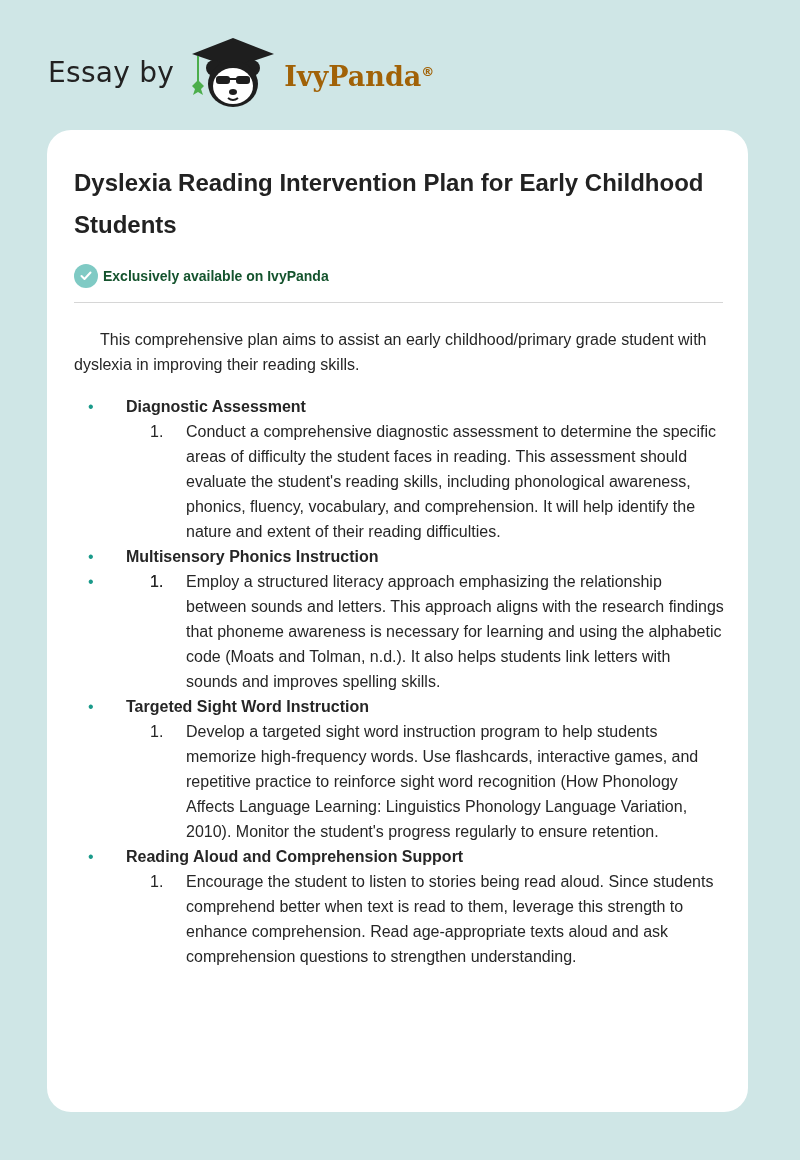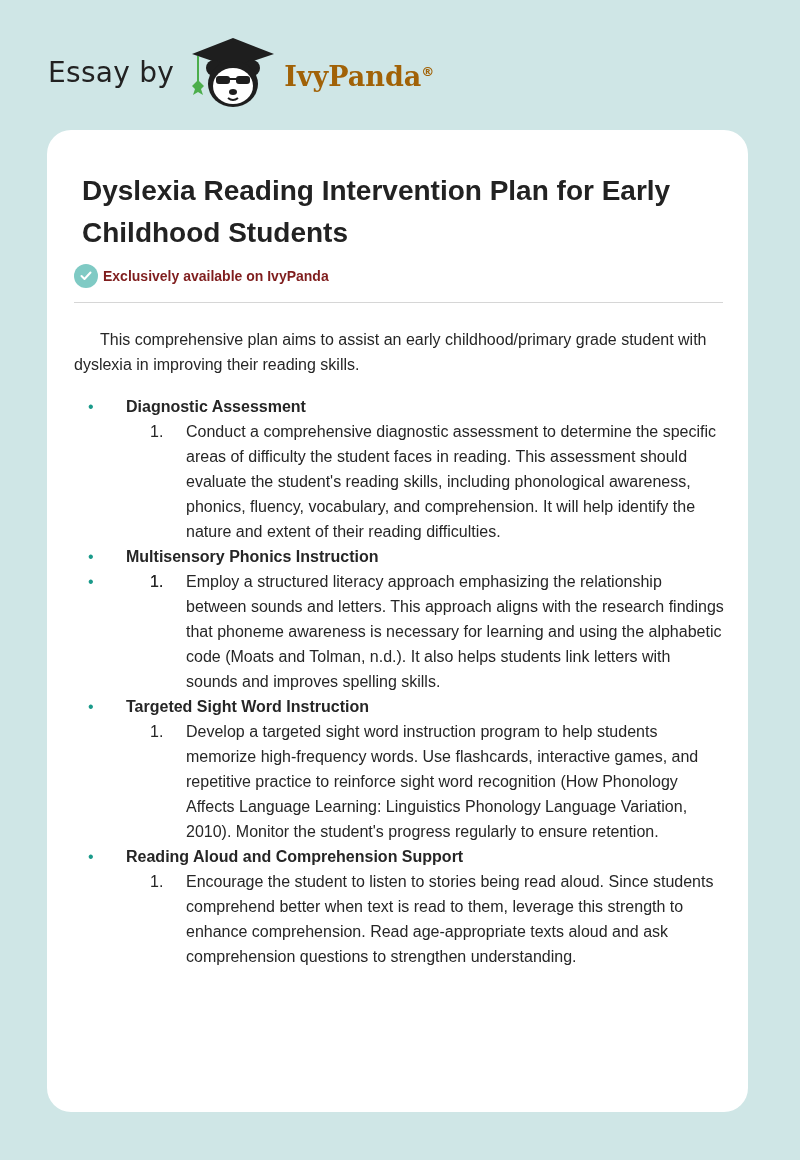--- a/index.html
+++ b/index.html
@@ -10,26 +10,26 @@
   .brand { position:absolute; left:48px; top:34px; height:76px; display:flex; align-items:center; }
   .brand .essay { font-family:"DejaVu Sans", sans-serif; font-size:28px; color:#222; letter-spacing:0.3px; }
   .brand .logo { width:90px; height:76px; margin-left:14px; margin-right:6px; }
   .brand .ivy { font-family:"DejaVu Serif", serif; font-weight:bold; font-size:27px; color:#a16207; margin-top:8px; }
   .brand .reg { font-size:13px; vertical-align:super; font-family:"DejaVu Sans", sans-serif; font-weight:bold; }
   .card {
     position:absolute; left:47px; top:130px; width:701px; height:982px;
     background:#fff; border-radius:24px;
   }
   .title {
-    position:absolute; left:27px; top:32px; width:640px; margin:8px;
-    font-size:28px; font-weight:bold; line-height:42px; color:#222;
+    position:absolute; left:27px; top:32px; width:640px; margin:0;
+    font-size:24px; font-weight:bold; line-height:42px; color:#222;
   }
   .excl { position:absolute; left:27px; top:134px; display:flex; align-items:center; }
   .check { width:24px; height:24px; border-radius:50%; background:#7fcac4; display:flex; align-items:center; justify-content:center; }
-  .excl-text { font-size:14px; font-weight:bold; margin-left:5px; color:#7f1d1d; }
+  .excl-text { font-size:14px; font-weight:bold; margin-left:5px; color:#14532d; }
   .divider { position:absolute; left:27px; top:172px; width:649px; height:1px; background:#d6d6d6; }
   .content { position:absolute; left:27px; top:190px; width:650px; font-size:16px; line-height:25px; color:#262626;margin-top:7px; }
   .intro { margin:0 0 17px 0; text-indent:26px; }
   .sec { position:relative; padding-left:52px; }
   .sec .dot { position:absolute; left:14px; top:0; color:#1a9a8a; font-size:16px; }
   .sec .head { font-weight:bold; }
   .item { position:relative; padding-left:60px; }
   .item .num { position:absolute; left:24px; top:0; }
 </style>
 </head>

